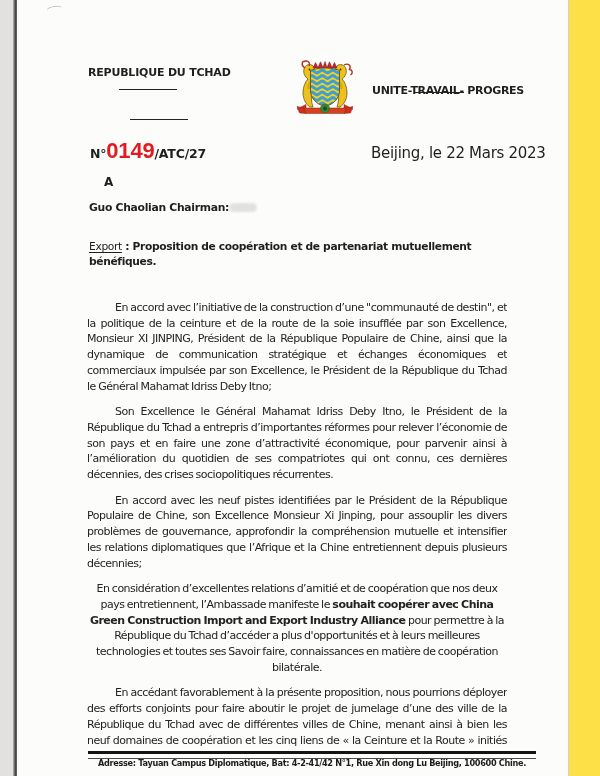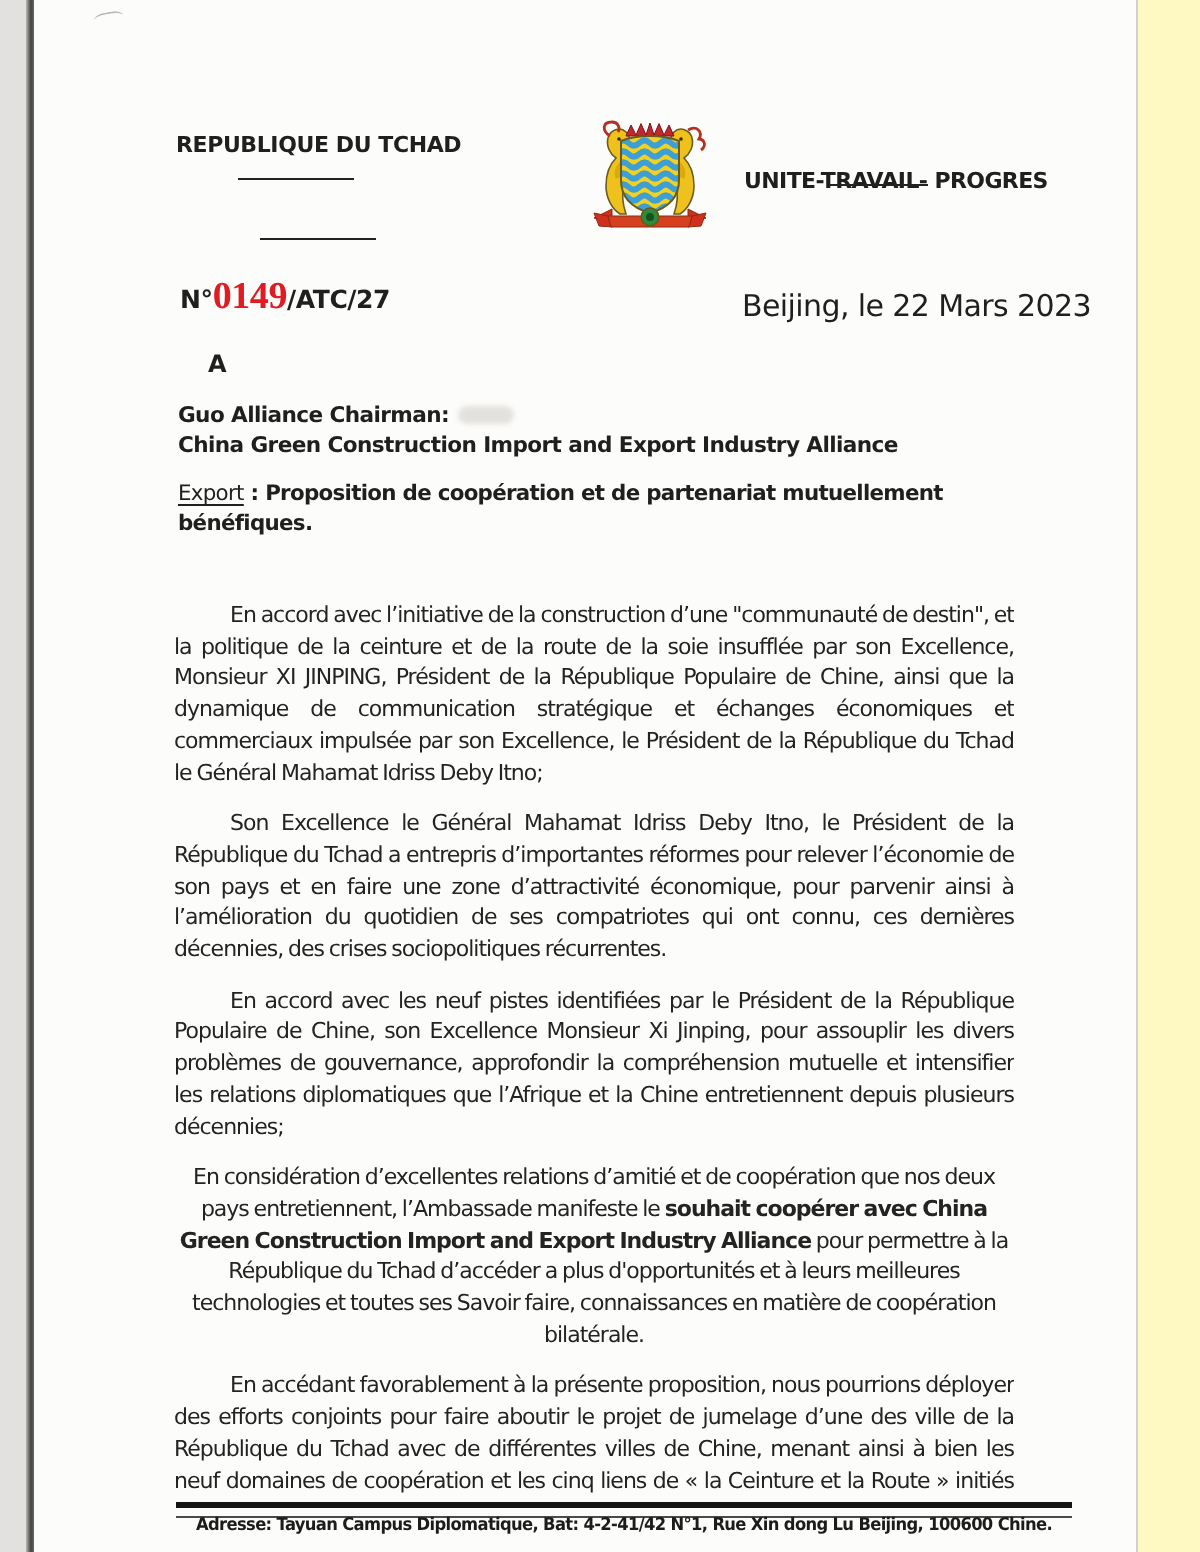--- a/index.html
+++ b/index.html
@@ -1,18 +1,18 @@
 <!DOCTYPE html>
 <html><head>
 <meta charset="utf-8">
 <style>
   html,body { margin:0; padding:0; background:#e7e6e3; }
   .page {
     position:relative; width:600px; height:776px; overflow:hidden;
-    background:#fef9c3;
+    background:#fde047;
     font-family:"DejaVu Sans","Liberation Sans",sans-serif;
     color:#1f1f1f;
   }
   .left-strip   { position:absolute; left:0; top:0; width:13px; height:776px; background:#e2e1df; }
   .edge-line    { position:absolute; left:13px; top:0; width:4px; height:776px;
                   background:linear-gradient(to right,#b9b8b5,#45433f 60%,#6a6762); }
   .paper        { position:absolute; left:17px; top:0; width:551px; height:776px; background:#fcfcfa; }
   .right-edge   { position:absolute; left:568px; top:0; width:1px; height:776px; background:#d2d1cf; }
 
   
@@ -25,21 +25,21 @@
   .h-left1   { position:absolute; left:88px;  top:66px;  font-size:11px;   font-weight:bold; letter-spacing:-.2px; }
   .h-left1-u { position:absolute; left:119px; top:89px;  width:58px; border-top:1.7px solid #222; }
   .h-left2   { position:absolute; left:88px;  top:97px;  font-size:10.6px; font-weight:bold; letter-spacing:-.35px; }
   .h-left2-u { position:absolute; left:130px; top:119px; width:58px; border-top:1.7px solid #222; }
   .h-motto   { position:absolute; left:372px; top:84px;  font-size:11px; font-weight:bold; letter-spacing:-.3px; }
   .h-motto-u { position:absolute; left:414px; top:92px;  width:50px; border-top:1.7px solid #222; }
   .emblem    { position:absolute; left:283px; top:59px; }
 
   
   .ref    { position:absolute; left:90px; top:138px; font-size:12.5px; font-weight:bold; letter-spacing:-.2px; }
-  .ref .num { font-family:Liberation Serif, serif; font-size:19px; font-weight:bold; }
+  .ref .num { font-family:Liberation Sans, sans-serif; font-size:22px; font-weight:bold; }
   .date   { position:absolute; left:371px; top:144px; font-size:15px; font-weight:normal; letter-spacing:-.3px;text-align:center; }
 
   
   .to-a      { position:absolute; left:104px; top:175px; font-size:12px; font-weight:bold; }
   .addressee { position:absolute; left:89px;  top:200px; font-size:10.8px; font-weight:bold;
                letter-spacing:-.3px; line-height:15.4px; width:440px; }
 
   
   .subject { position:absolute; left:89px; top:239px; width:432px; font-size:10.7px;
              font-weight:bold; letter-spacing:-.35px; line-height:15.2px; }
@@ -127,22 +127,21 @@
       <circle cx="42" cy="49.5" r="4.4" fill="#2d8c3c" stroke="#6b5b1a" stroke-width="0.9"></circle>
       <circle cx="42" cy="49.5" r="2" fill="#17521f"></circle>
     </g>
   </svg>
 
   <div class="ref"><span>N°</span><span class="num" style="color: rgb(224, 27, 34);">0149</span><span>/ATC/27</span></div>
   <div class="date">Beijing, le 22 Mars 2023</div>
 
   <div class="to-a">A</div>
   <div class="addressee">
-    <div>Guo Alliance Chairman:</div>
-    <div>China Green Construction Import and Export Industry Alliance</div>
+    <div>Guo Chaolian Chairman:</div>
   </div>
 
   <div class="subject"><span class="lbl">Export</span><span> : </span><span>Proposition de coopération et de partenariat mutuellement bénéfiques.</span></div>
 
   <div class="body-text">
     <p class="just">En accord avec l’initiative de la construction d’une "communauté de destin", et la politique de la ceinture et de la route de la soie insufflée par son Excellence, Monsieur XI JINPING, Président de la République Populaire de Chine, ainsi que la dynamique de communication stratégique et échanges économiques et commerciaux impulsée par son Excellence, le Président de la République du Tchad le Général Mahamat Idriss Deby Itno;</p>
     <p class="just">Son Excellence le Général Mahamat Idriss Deby Itno, le Président de la République du Tchad a entrepris d’importantes réformes pour relever l’économie de son pays et en faire une zone d’attractivité économique, pour parvenir ainsi à l’amélioration du quotidien de ses compatriotes qui ont connu, ces dernières décennies, des crises sociopolitiques récurrentes.</p>
     <p class="just">En accord avec les neuf pistes identifiées par le Président de la République Populaire de Chine, son Excellence Monsieur Xi Jinping, pour assouplir les divers problèmes de gouvernance, approfondir la compréhension mutuelle et intensifier les relations diplomatiques que l’Afrique et la Chine entretiennent depuis plusieurs décennies;</p>
     <p class="flat"><span>En considération d’excellentes relations d’amitié et de coopération que nos deux pays entretiennent, l’Ambassade manifeste le </span><strong>souhait coopérer avec  China Green Construction Import and Export Industry Alliance</strong><span> pour permettre à la République du Tchad d’accéder a plus d'opportunités et à leurs meilleures technologies et toutes ses Savoir faire, connaissances en matière de coopération bilatérale.</span></p>
     <p class="just">En accédant favorablement à la présente proposition, nous pourrions déployer des efforts conjoints pour faire aboutir le projet de jumelage d’une des ville de la République du Tchad avec de différentes villes de Chine, menant ainsi à bien les neuf domaines de coopération et les cinq liens de « la Ceinture et la Route » initiés par son Excellence Monsieur Xi Jinping, Président de la République Populaire de Chine, à</p>

